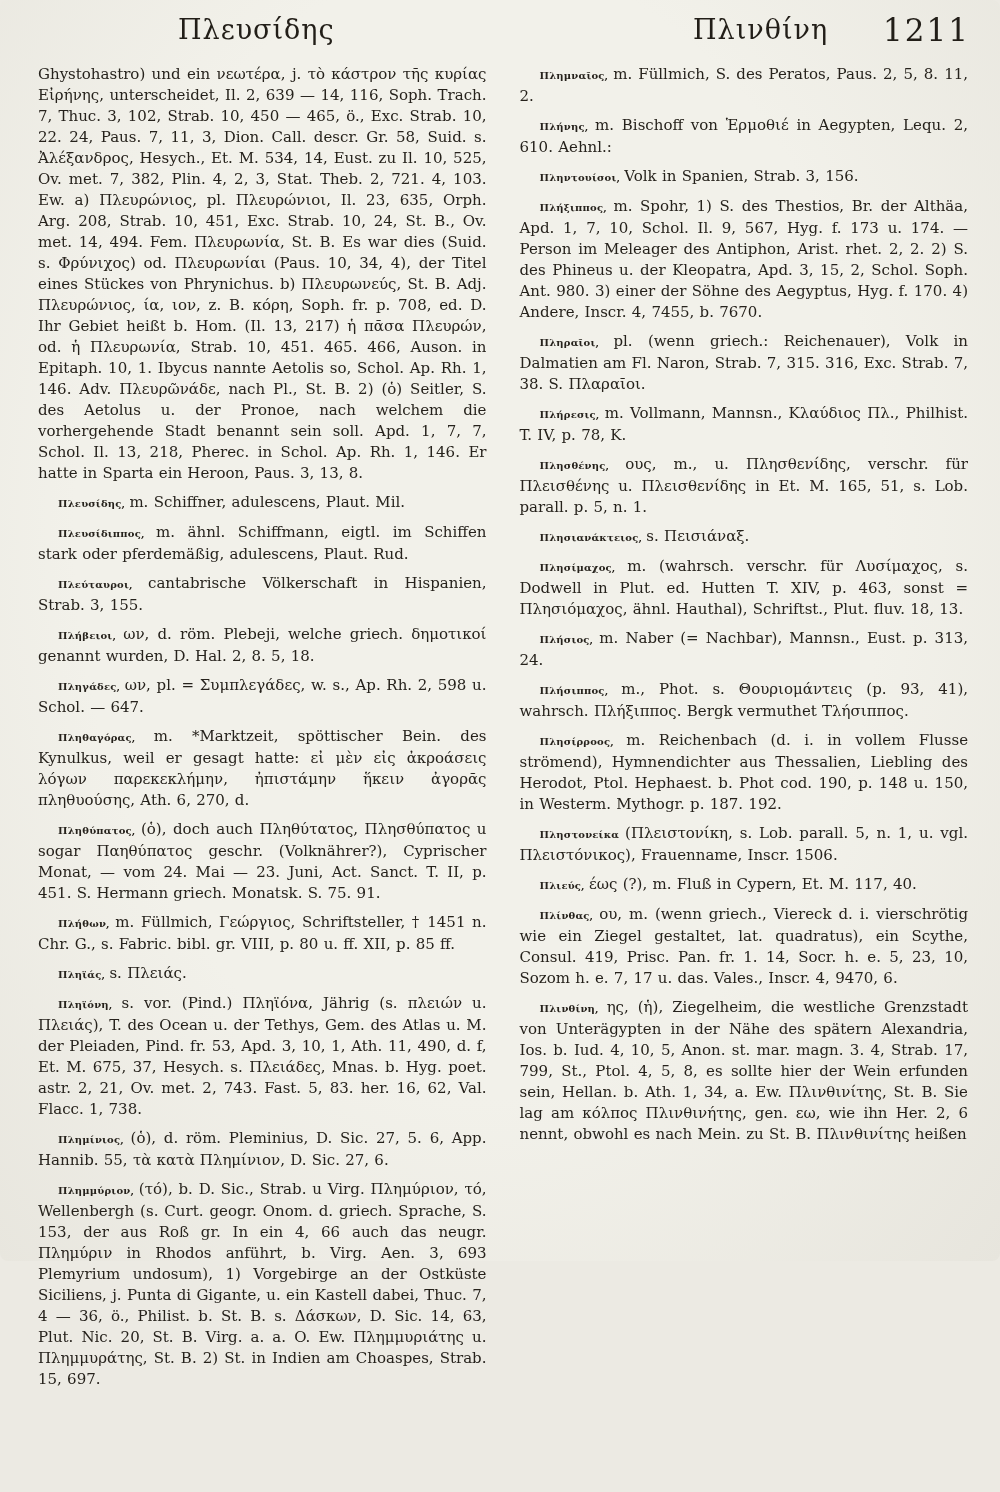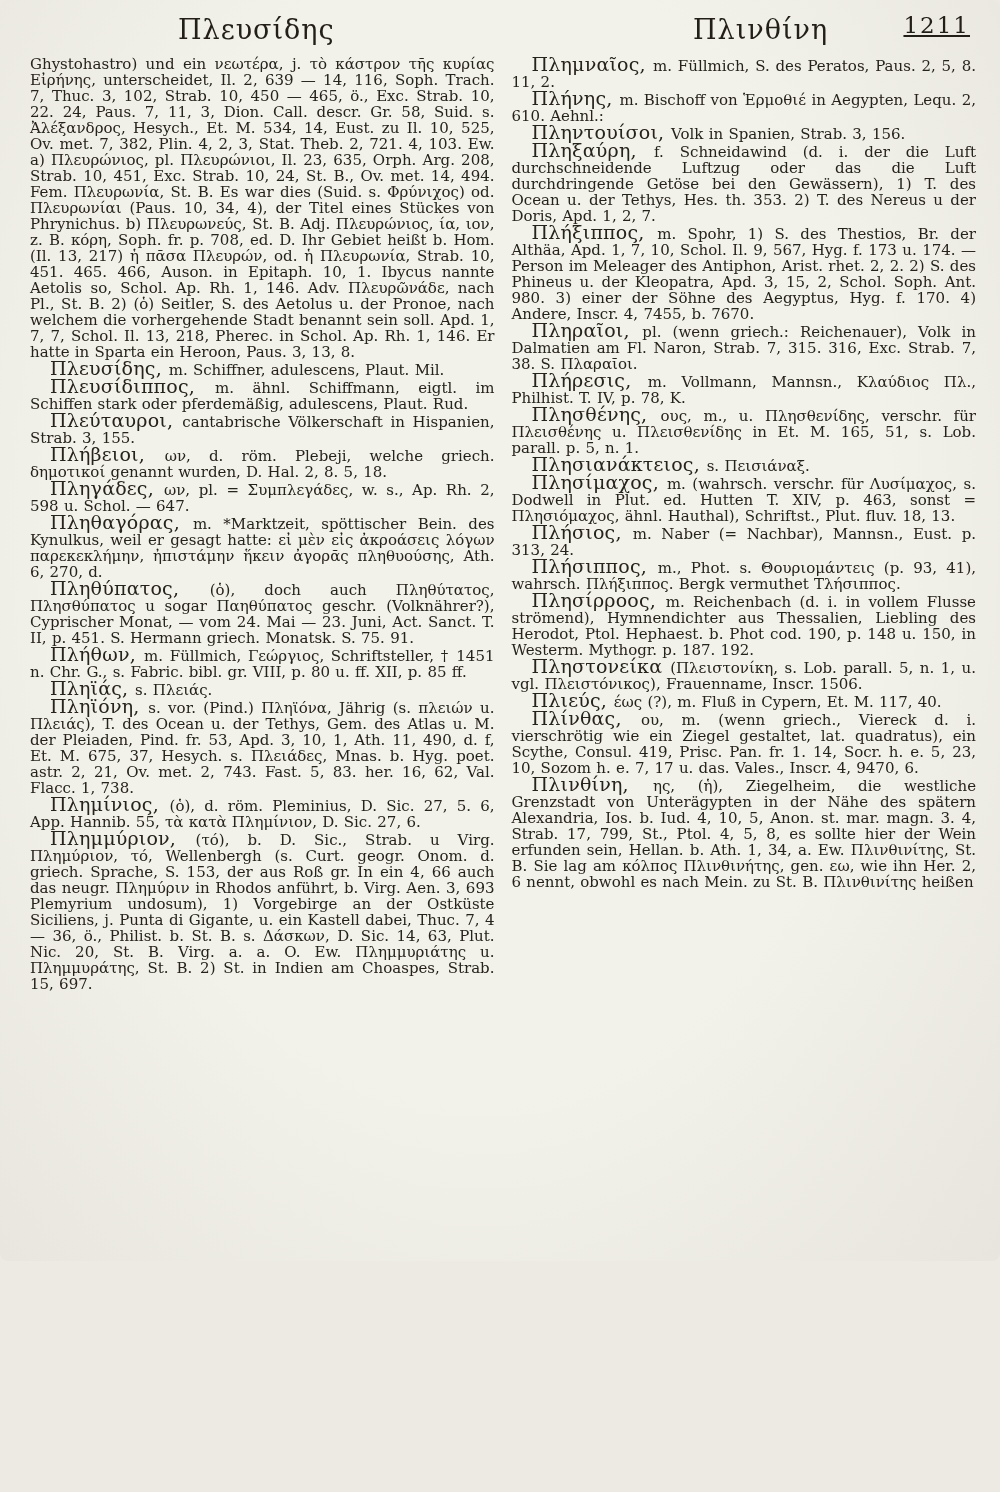--- a/index.html
+++ b/index.html
@@ -35,52 +35,51 @@
     letter-spacing: 1px;
     color: #221e18;
     white-space: nowrap;
   }
   .header-keyword.left  { left: 178px; top: 2px; }
   .header-keyword.right { left: 693px; top: 2px; }
   .page-number {
     position: absolute;
     right: 30px;
     top: 0;
-    font-size: 23px;
+    font-size: 31px;
     letter-spacing: 2px;
     color: #221e18;
-    text-decoration: underline;
   }
   
   .columns {
     position: absolute;
     top: 56px;
     left: 30px;
     width: 946px;
     display: flex;
     gap: 17px;
   }
   .column {
     width: 464.5px;
     flex: 0 0 464.5px;
   }
   p.entry {
-    margin: 0;
+    margin: 8px;
     font-size: 15px;
-    line-height: 16px;
+    line-height: 21px;
     text-align: justify;
     text-indent: 20px;
     word-spacing: 0.5px;
   }
   p.entry.continuation {
     text-indent: 0;
   }
   .headword {
-    font-weight: normal;
-    font-size: 19px;
+    font-weight: bold;
+    font-size: 10px;
     letter-spacing: 0.2px;
   }
 </style>
 </head>
 <body>
 
 <div class="scan-page">
 
   <div class="page-header">
     <span class="header-keyword left">Πλευσίδης</span>
@@ -103,21 +102,20 @@
         <p class="entry"><span class="headword">Πληϊάς, </span><span class="body-text">s. Πλειάς.</span></p>
         <p class="entry"><span class="headword">Πληϊόνη, </span><span class="body-text">s. vor. (Pind.) Πληϊόνα, Jährig (s. πλειών u. Πλειάς), T. des Ocean u. der Tethys, Gem. des Atlas u. M. der Pleiaden, Pind. fr. 53, Apd. 3, 10, 1, Ath. 11, 490, d. f, Et. M. 675, 37, Hesych. s. Πλειάδες, Mnas. b. Hyg. poet. astr. 2, 21, Ov. met. 2, 743. Fast. 5, 83. her. 16, 62, Val. Flacc. 1, 738.</span></p>
         <p class="entry"><span class="headword">Πλημίνιος, </span><span class="body-text">(ὁ), d. röm. Pleminius, D. Sic. 27, 5. 6, App. Hannib. 55, τὰ κατὰ Πλημίνιον, D. Sic. 27, 6.</span></p>
         <p class="entry"><span class="headword">Πλημμύριον, </span><span class="body-text">(τό), b. D. Sic., Strab. u Virg. Πλημύριον, τό, Wellenbergh (s. Curt. geogr. Onom. d. griech. Sprache, S. 153, der aus Roß gr. In ein 4, 66 auch das neugr. Πλημύριν in Rhodos anführt, b. Virg. Aen. 3, 693 Plemyrium undosum), 1) Vorgebirge an der Ostküste Siciliens, j. Punta di Gigante, u. ein Kastell dabei, Thuc. 7, 4 — 36, ö., Philist. b. St. B. s. Δάσκων, D. Sic. 14, 63, Plut. Nic. 20, St. B. Virg. a. a. O. Ew. Πλημμυριάτης u. Πλημμυράτης, St. B. 2) St. in Indien am Choaspes, Strab. 15, 697.</span></p>
       </div>
     <div class="column">
 
     <p class="entry"><span class="headword">Πλημναῖος, </span><span class="body-text">m. Füllmich, S. des Peratos, Paus. 2, 5, 8. 11, 2.</span></p>
         <p class="entry"><span class="headword">Πλήνης, </span><span class="body-text">m. Bischoff von Ἑρμοθιέ in Aegypten, Lequ. 2, 610. Aehnl.:</span></p>
         <p class="entry"><span class="headword">Πληντουίσοι, </span><span class="body-text">Volk in Spanien, Strab. 3, 156.</span></p>
-        <p class="entry"><span class="headword">Πληξαύρη, </span><span class="body-text">f. Schneidawind (d. i. der die Luft durchschneidende Luftzug oder das die Luft durchdringende Getöse bei den Gewässern), 1) T. des Ocean u. der Tethys, Hes. th. 353. 2) T. des Nereus u der Doris, Apd. 1, 2, 7.</span></p>
         <p class="entry"><span class="headword">Πλήξιππος, </span><span class="body-text">m. Spohr, 1) S. des Thestios, Br. der Althäa, Apd. 1, 7, 10, Schol. Il. 9, 567, Hyg. f. 173 u. 174. — Person im Meleager des Antiphon, Arist. rhet. 2, 2. 2) S. des Phineus u. der Kleopatra, Apd. 3, 15, 2, Schol. Soph. Ant. 980. 3) einer der Söhne des Aegyptus, Hyg. f. 170. 4) Andere, Inscr. 4, 7455, b. 7670.</span></p>
         <p class="entry"><span class="headword">Πληραῖοι, </span><span class="body-text">pl. (wenn griech.: Reichenauer), Volk in Dalmatien am Fl. Naron, Strab. 7, 315. 316, Exc. Strab. 7, 38. S. Πλαραῖοι.</span></p>
         <p class="entry"><span class="headword">Πλήρεσις, </span><span class="body-text">m. Vollmann, Mannsn., Κλαύδιος Πλ., Philhist. T. IV, p. 78, K.</span></p>
         <p class="entry"><span class="headword">Πλησθένης, </span><span class="body-text">ους, m., u. Πλησθενίδης, verschr. für Πλεισθένης u. Πλεισθενίδης in Et. M. 165, 51, s. Lob. parall. p. 5, n. 1.</span></p>
         <p class="entry"><span class="headword">Πλησιανάκτειος, </span><span class="body-text">s. Πεισιάναξ.</span></p>
         <p class="entry"><span class="headword">Πλησίμαχος, </span><span class="body-text">m. (wahrsch. verschr. für Λυσίμαχος, s. Dodwell in Plut. ed. Hutten T. XIV, p. 463, sonst = Πλησιόμαχος, ähnl. Hauthal), Schriftst., Plut. fluv. 18, 13.</span></p>
         <p class="entry"><span class="headword">Πλήσιος, </span><span class="body-text">m. Naber (= Nachbar), Mannsn., Eust. p. 313, 24.</span></p>
         <p class="entry"><span class="headword">Πλήσιππος, </span><span class="body-text">m., Phot. s. Θουριομάντεις (p. 93, 41), wahrsch. Πλήξιππος. Bergk vermuthet Τλήσιππος.</span></p>
         <p class="entry"><span class="headword">Πλησίρροος, </span><span class="body-text">m. Reichenbach (d. i. in vollem Flusse strömend), Hymnendichter aus Thessalien, Liebling des Herodot, Ptol. Hephaest. b. Phot cod. 190, p. 148 u. 150, in Westerm. Mythogr. p. 187. 192.</span></p>
         <p class="entry"><span class="headword">Πληστονείκα </span><span class="body-text">(Πλειστονίκη, s. Lob. parall. 5, n. 1, u. vgl. Πλειστόνικος), Frauenname, Inscr. 1506.</span></p>

